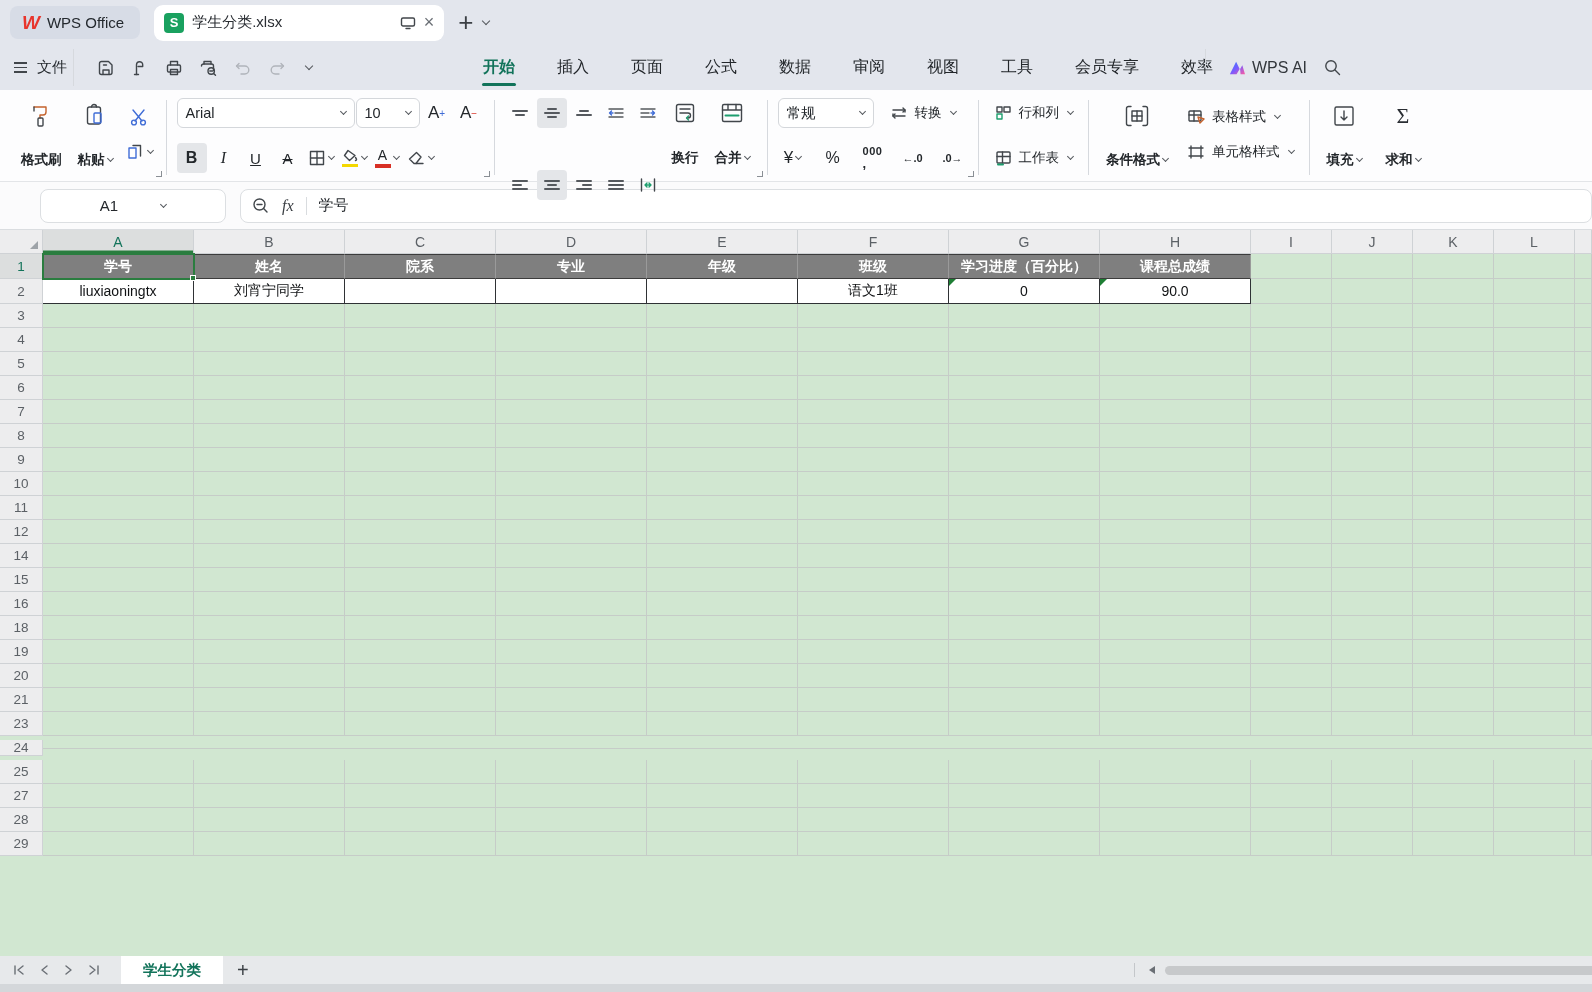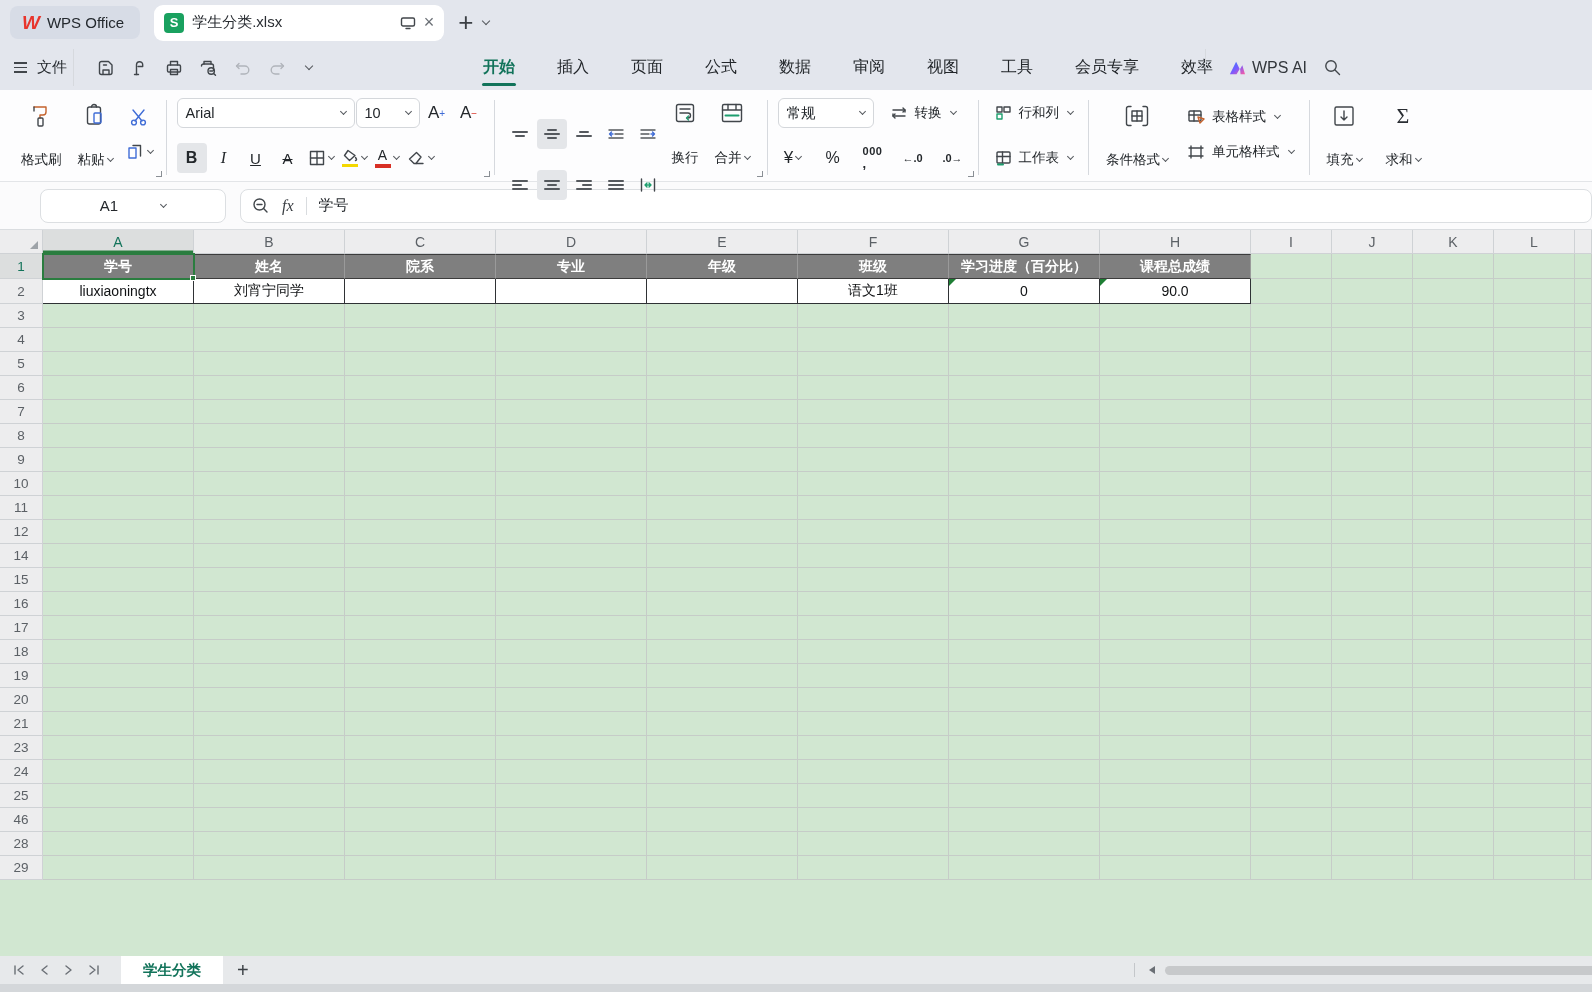--- a/index.html
+++ b/index.html
@@ -40,28 +40,28 @@
   .menu-tab.active::after { content:""; position:absolute; left:20px; right:20px; bottom:4px;
     height:3px; border-radius:2px; background:#12735a; }
   .right-menu { position:absolute; right:250px; top:0; height:45px; display:flex; align-items:center; gap:16px;}
   .wpsai { display:flex; align-items:center; gap:6px; font-size:16px; color:#33373c; }
   .ai-mark { width:18px; height:16px; }
 
   
   .ribbon { height:92px; background:#fdfdfe; border-bottom:1px solid #e3e5e8;
     display:flex; align-items:stretch; padding:6px 4px 2px 10px; position:relative;}
   .rgroup { display:flex; flex-direction:column; justify-content:space-between; padding:2px 4px 6px; position:relative;}
-  .rgroup .row { display:flex; align-items:center; gap:2px; }
+  .rgroup .row { display:flex; align-items:flex-start; gap:2px; }
   .launcher { position:absolute; right:-2px; bottom:2px; width:6px;height:6px;
     border-right:1.3px solid #8a8f95; border-bottom:1.3px solid #8a8f95; }
   .launcher::after{content:"";position:absolute;right:1px;bottom:1px;width:4px;height:4px;
     border-right:0; border-bottom:0;}
   .bigbtn { display:flex; flex-direction:column; align-items:center; justify-content:space-between;
     height:74px; padding:5px 7px 3px; border-radius:5px; font-size:13.5px; color:#23272b;}
-  .bigbtn .lbl { white-space:nowrap; }
+  .bigbtn .lbl { white-space:nowrap;font-weight:bold; }
   .sbtn { height:30px; min-width:30px; display:flex; align-items:center; justify-content:center;
     border-radius:4px; font-size:14px; color:#23272b; padding:0 3px;}
   .sbtn.on { background:#e4e6e9; }
   .combo { border:1px solid #d4d7db; border-radius:6px; background:#fff; height:30px;
     display:flex; align-items:center; padding:0 8px; font-size:14.5px; color:#23272b; justify-content:space-between;}
   .fontname { width:178px; }
   .fontsize { width:64px; margin-left:-1px; }
   .numfmt { width:96px; }
   .wbtn { display:flex; align-items:center; gap:6px; font-size:13.5px; color:#23272b;
     height:30px; padding:0 5px; border-radius:4px; white-space:nowrap;}
@@ -771,36 +771,20 @@
         <div class="cell" style="width: 151px;"></div>
         <div class="cell" style="width: 151px;"></div>
         <div class="cell" style="width: 151px;"></div>
         <div class="cell" style="width: 81px;"></div>
         <div class="cell" style="width: 81px;"></div>
         <div class="cell" style="width: 81px;"></div>
         <div class="cell" style="width: 81px;"></div>
         <div class="cell" style="flex: 1 1 0%;"></div>
       </div>
       <div class="grow" style="height: 24px;">
-        <div class="rn">17</div>
-        <div class="cell" style="width: 151px;"></div>
-        <div class="cell" style="width: 151px;"></div>
-        <div class="cell" style="width: 151px;"></div>
-        <div class="cell" style="width: 151px;"></div>
-        <div class="cell" style="width: 151px;"></div>
-        <div class="cell" style="width: 151px;"></div>
-        <div class="cell" style="width: 151px;"></div>
-        <div class="cell" style="width: 151px;"></div>
-        <div class="cell" style="width: 81px;"></div>
-        <div class="cell" style="width: 81px;"></div>
-        <div class="cell" style="width: 81px;"></div>
-        <div class="cell" style="width: 81px;"></div>
-        <div class="cell" style="flex: 1 1 0%;"></div>
-      </div>
-      <div class="grow" style="height: 24px;">
         <div class="rn">18</div>
         <div class="cell" style="width: 151px;"></div>
         <div class="cell" style="width: 151px;"></div>
         <div class="cell" style="width: 151px;"></div>
         <div class="cell" style="width: 151px;"></div>
         <div class="cell" style="width: 151px;"></div>
         <div class="cell" style="width: 151px;"></div>
         <div class="cell" style="width: 151px;"></div>
         <div class="cell" style="width: 151px;"></div>
         <div class="cell" style="width: 81px;"></div>
@@ -866,21 +850,21 @@
         <div class="cell" style="width: 151px;"></div>
         <div class="cell" style="width: 151px;"></div>
         <div class="cell" style="width: 151px;"></div>
         <div class="cell" style="width: 151px;"></div>
         <div class="cell" style="width: 81px;"></div>
         <div class="cell" style="width: 81px;"></div>
         <div class="cell" style="width: 81px;"></div>
         <div class="cell" style="width: 81px;"></div>
         <div class="cell" style="flex: 1 1 0%;"></div>
       </div>
-      <div class="grow" style="height: 24px;">
+      <div class="grow" style="height: 24px; align-items: center;">
         <div class="rn">24</div>
         <div class="cell" style="width: 151px;"></div>
         <div class="cell" style="width: 151px;"></div>
         <div class="cell" style="width: 151px;"></div>
         <div class="cell" style="width: 151px;"></div>
         <div class="cell" style="width: 151px;"></div>
         <div class="cell" style="width: 151px;"></div>
         <div class="cell" style="width: 151px;"></div>
         <div class="cell" style="width: 151px;"></div>
         <div class="cell" style="width: 81px;"></div>
@@ -899,21 +883,21 @@
         <div class="cell" style="width: 151px;"></div>
         <div class="cell" style="width: 151px;"></div>
         <div class="cell" style="width: 151px;"></div>
         <div class="cell" style="width: 81px;"></div>
         <div class="cell" style="width: 81px;"></div>
         <div class="cell" style="width: 81px;"></div>
         <div class="cell" style="width: 81px;"></div>
         <div class="cell" style="flex: 1 1 0%;"></div>
       </div>
       <div class="grow" style="height: 24px;">
-        <div class="rn">46</div>
+        <div class="rn">27</div>
         <div class="cell" style="width: 151px;"></div>
         <div class="cell" style="width: 151px;"></div>
         <div class="cell" style="width: 151px;"></div>
         <div class="cell" style="width: 151px;"></div>
         <div class="cell" style="width: 151px;"></div>
         <div class="cell" style="width: 151px;"></div>
         <div class="cell" style="width: 151px;"></div>
         <div class="cell" style="width: 151px;"></div>
         <div class="cell" style="width: 81px;"></div>
         <div class="cell" style="width: 81px;"></div>

